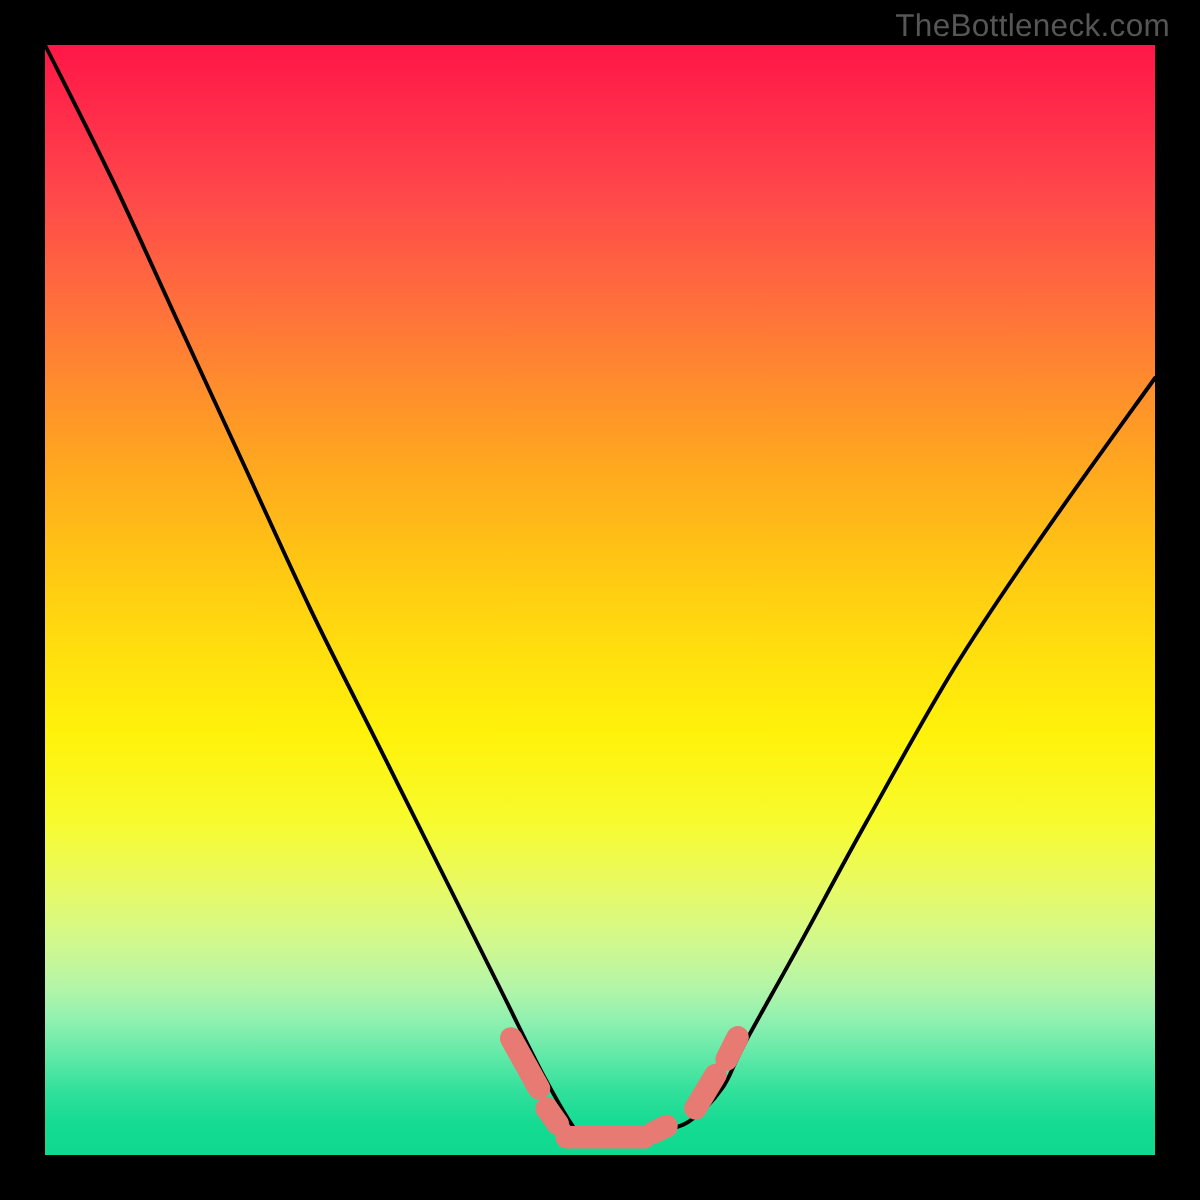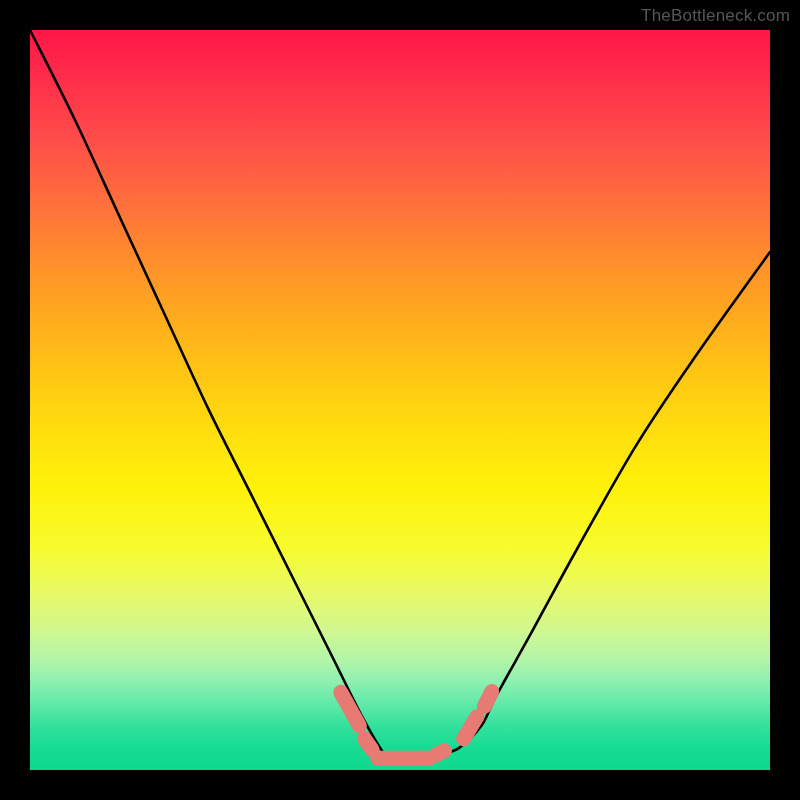--- a/index.html
+++ b/index.html
@@ -43,23 +43,23 @@
       #8ef0b0 88%,
       #62e9a8 91%,
       #34e19c 94%,
       #16db93 97%,
       #0fd98f 100%
     );
   }
   .watermark {
     position: absolute;
     top: 6px;
-    right: 10px;
+    right: 20px;
     color: #565656;
-    font-size: 17px;
+    font-size: 21px;
     font-weight: 500;
     letter-spacing: 0.2px;
     user-select: none;
   }
   svg.curve-layer {
     position: absolute;
     left: 0;
     top: 0;
     width: 740px;
     height: 740px;

